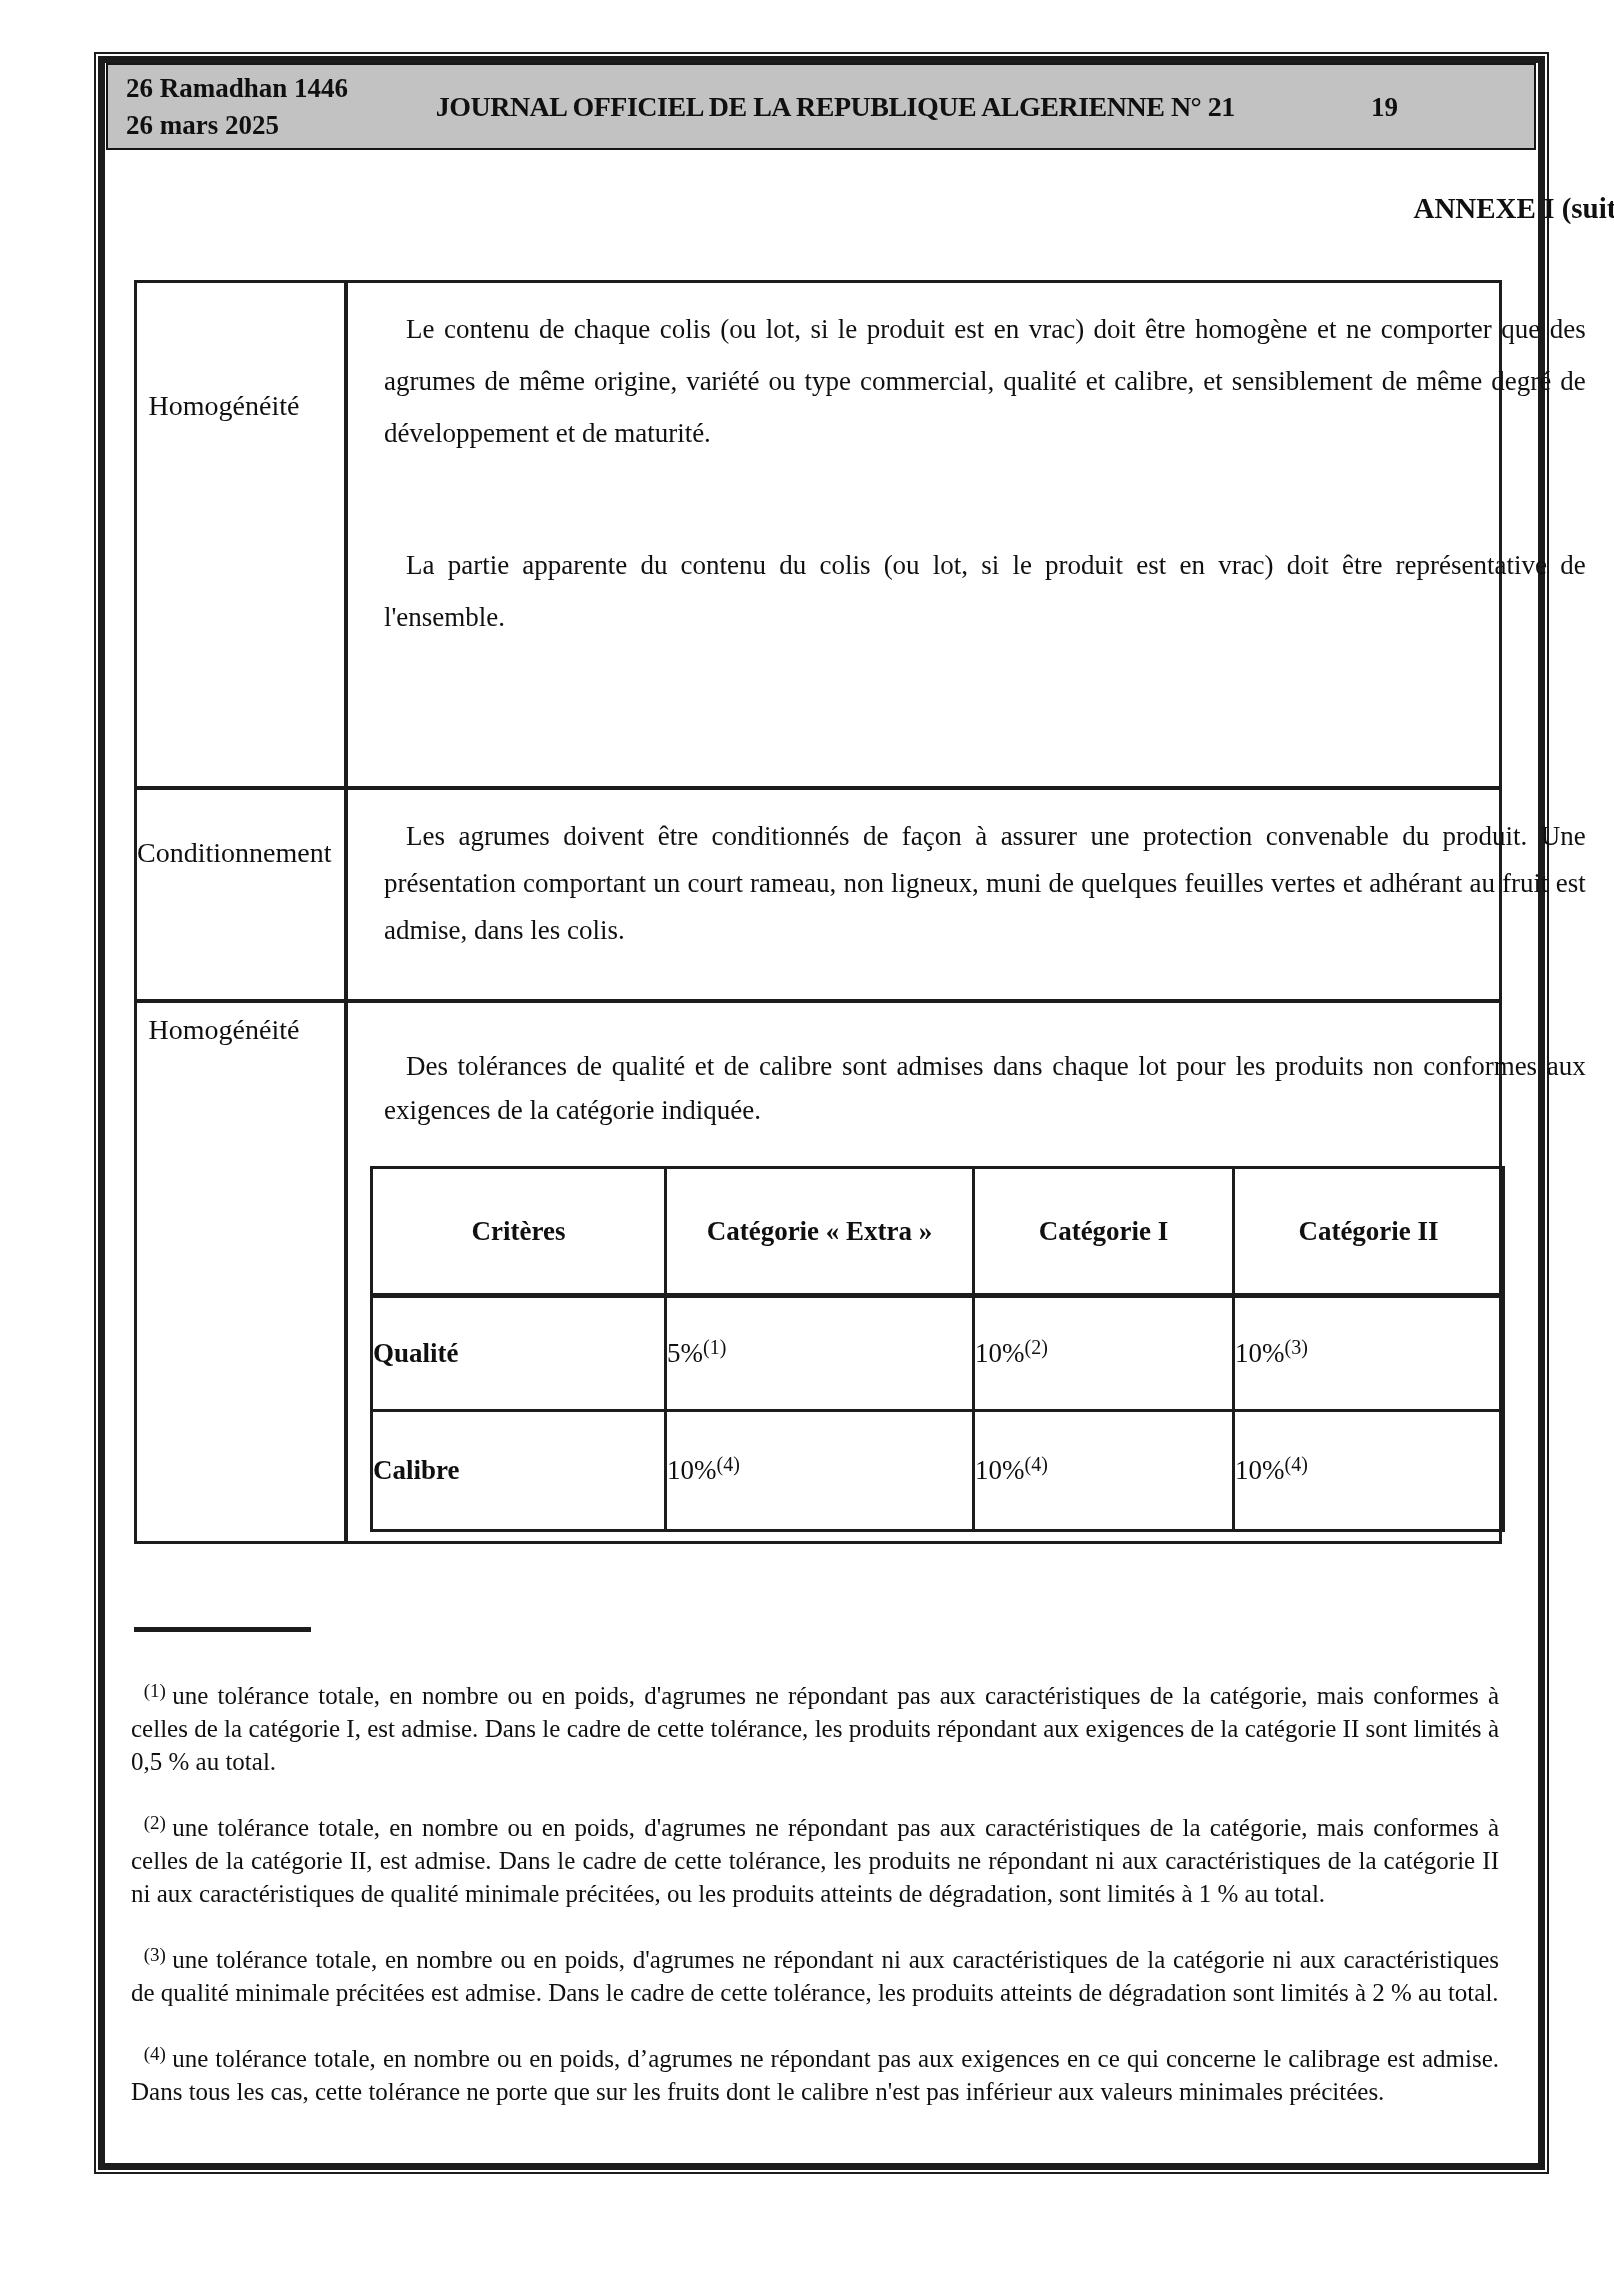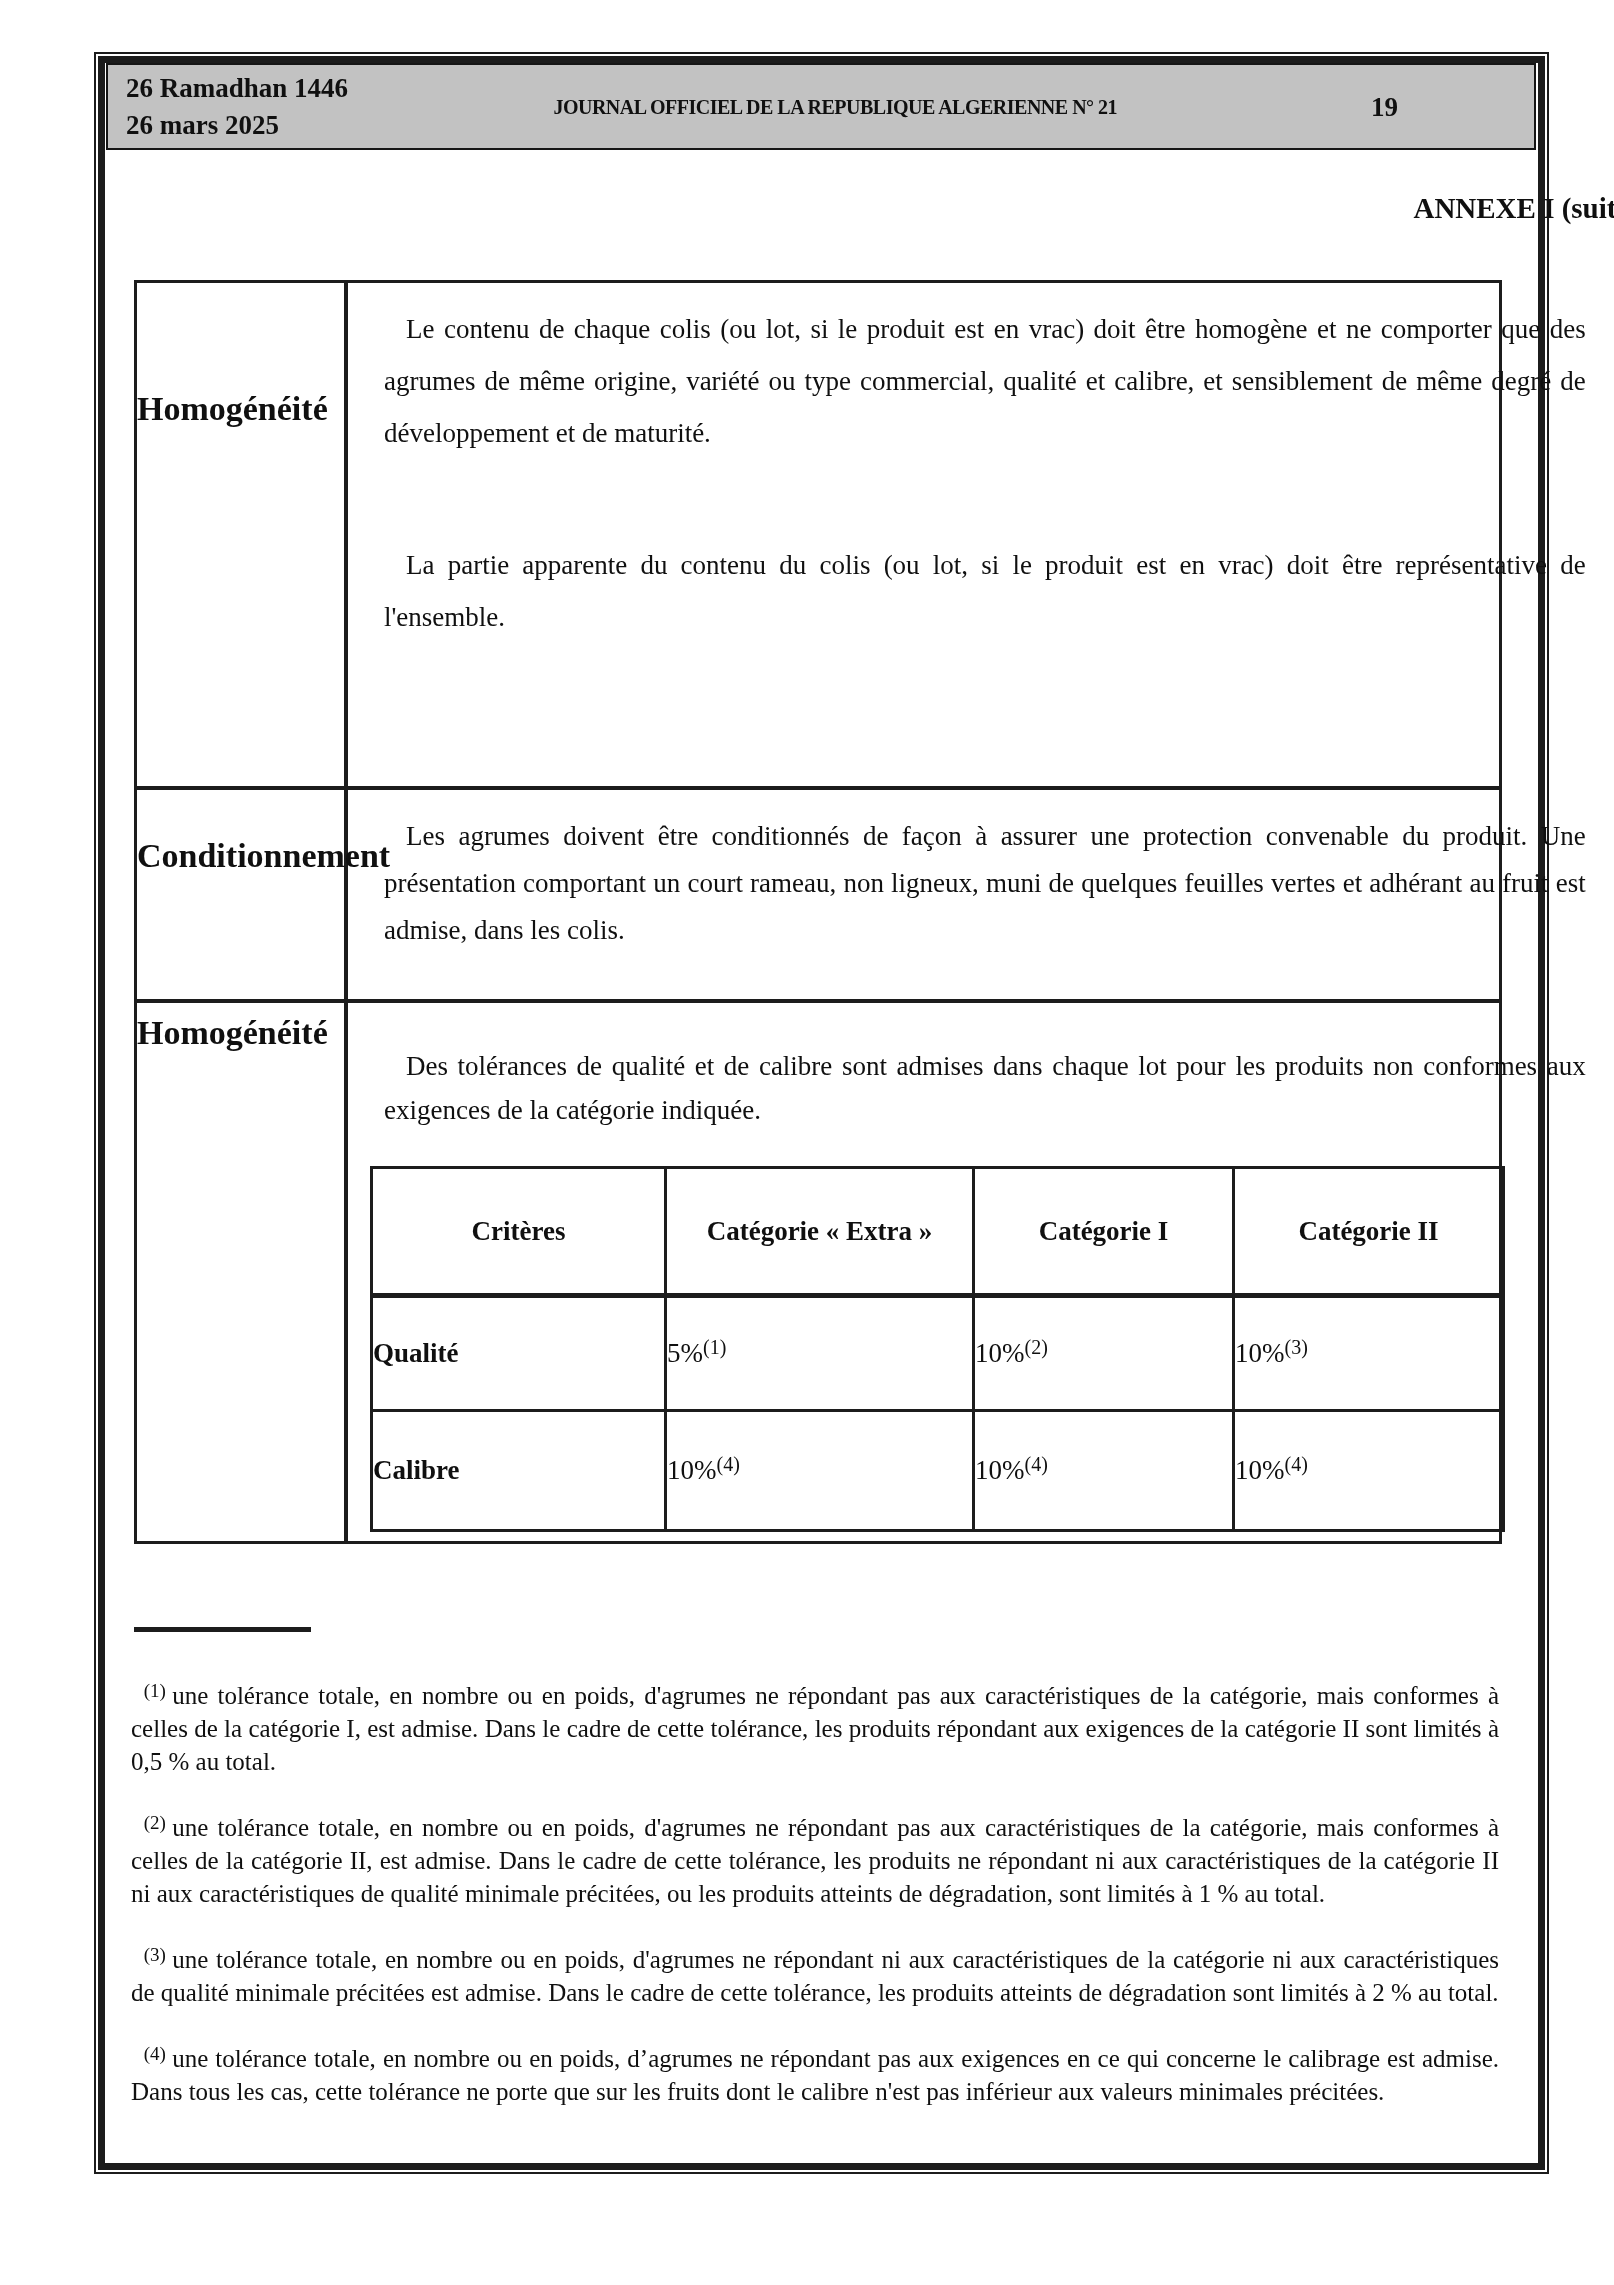--- a/index.html
+++ b/index.html
@@ -18,35 +18,35 @@
     border:7.2px solid #1c1c1c;
   }
   
   .header-band{
     position:absolute;left:106px;top:63px;width:1430px;height:87px;
     background:#c2c2c2;border:2.7px solid #161616;box-sizing:border-box;
   }
   .dates{position:absolute;left:18px;top:5.4px;font-weight:bold;font-size:27px;line-height:37px;white-space:nowrap;}
   .journal-title{
     position:absolute;left:51%;top:50%;transform:translate(-50%,-50%);
-    font-weight:bold;font-size:20px;letter-spacing:-0.5px;white-space:nowrap;
+    font-weight:bold;font-size:28px;letter-spacing:-0.5px;white-space:nowrap;
   }
   .page-num{position:absolute;right:136px;top:50%;transform:translateY(-50%);font-weight:bold;font-size:27px;}
   
   .annex-title{position:absolute;left:0;top:192px;width:1615px;text-align:right;font-weight:bold;font-size:29px;padding-left:24px;}
   
   .main-table{
     position:absolute;left:134px;top:280px;width:1368px;height:1264px;
     border:3.6px solid #1c1c1c;box-sizing:border-box;
   }
   .vdiv{position:absolute;left:207px;top:0;bottom:0;width:3.6px;background:#1c1c1c;}
   .hdiv{position:absolute;left:0;right:0;height:3.6px;background:#1c1c1c;}
   .hdiv.h1{top:503px;}
   .hdiv.h2{top:716px;}
-  .row-label{position:absolute;left:0;width:174px;text-align:center;font-weight:bold;font-size:34px;}
+  .row-label{position:absolute;left:0;width:174px;text-align:center;font-weight:normal;font-size:28px;}
   .row-label.l1{top:107px;}
   .row-label.l2{top:554px;}
   .row-label.l3{top:731px;}
   .content{
     position:absolute;left:211px;width:1254px;box-sizing:border-box;
     padding:0 16.3px 0 36px;font-size:27px;text-align:justify;
   }
   .content p{margin:0;text-indent:22px;}
   .c1{top:0;}
   .c1 p{line-height:52px;}

